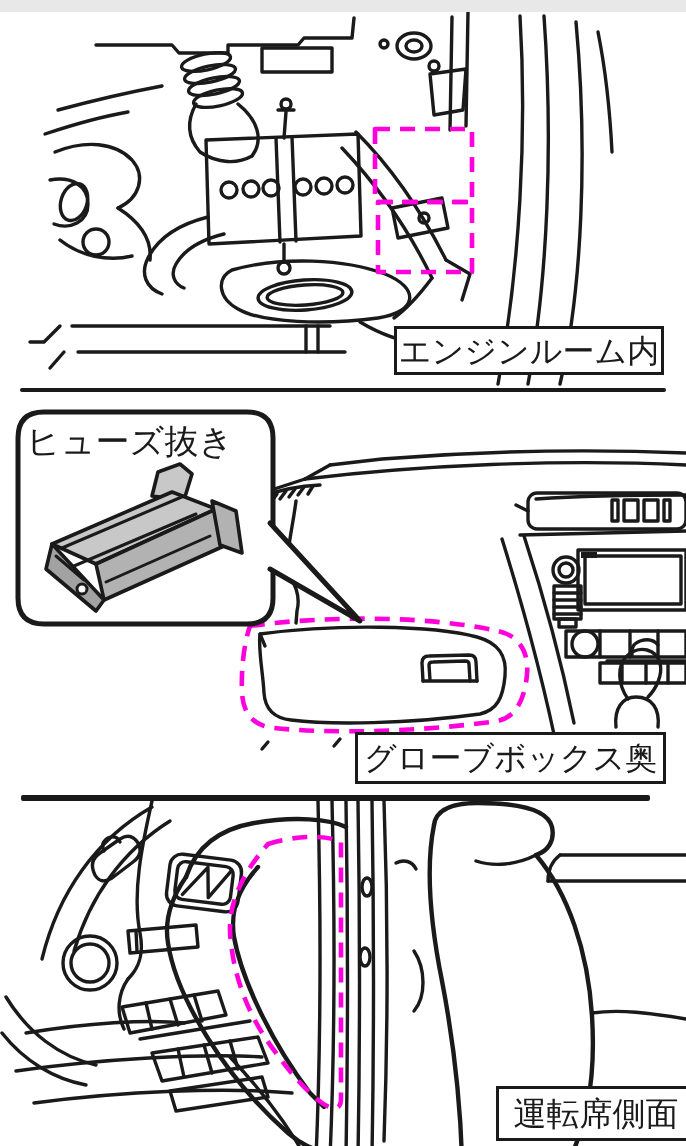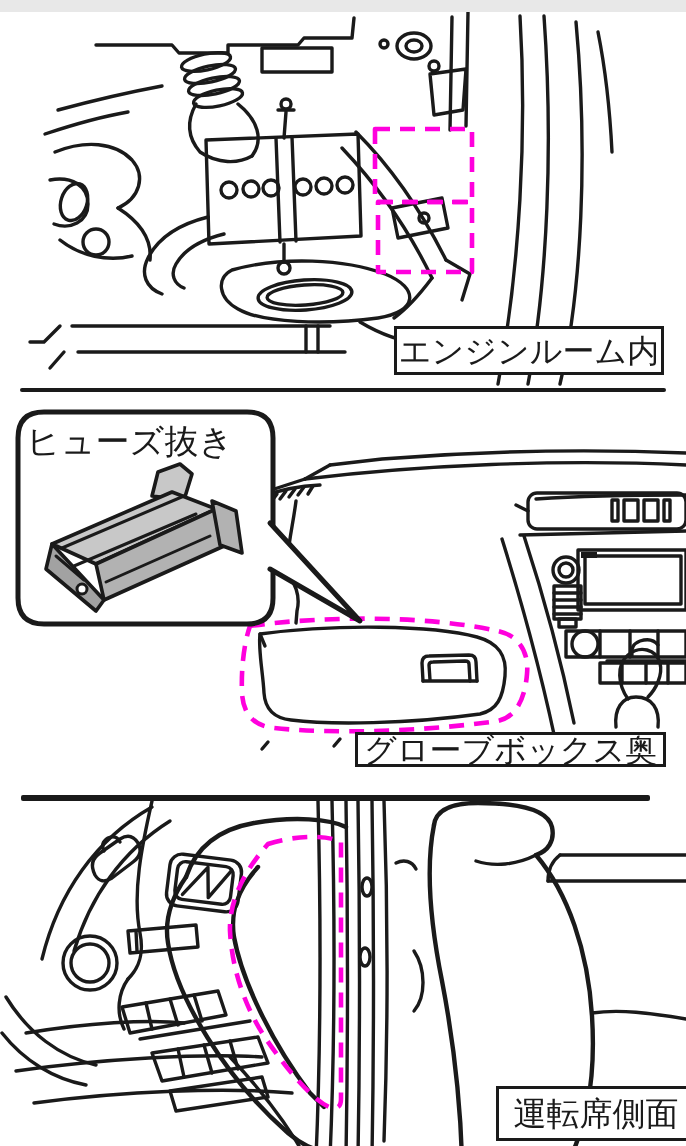--- a/index.html
+++ b/index.html
@@ -9,21 +9,21 @@
     font-family:Liberation Sans, sans-serif;color:var(--ink,#1a1a1a);
   }
   .panel-svg{position:absolute;left:0;display:block;}
   .caption-box{
     position:absolute;box-sizing:border-box;background:#fff;
     border:3px solid var(--ink,#1a1a1a);
     display:flex;align-items:center;justify-content:center;
     white-space:nowrap;font-weight:500;letter-spacing:0px;line-height:1;
   }
   .caption-engine{left:394px;top:314px;width:270px;height:49px;font-size:32px;}
-  .caption-glovebox{left:355px;top:720px;width:311px;height:35px;font-size:32px;}
+  .caption-glovebox{left:355px;top:720px;width:311px;height:52px;font-size:32px;}
   .caption-driver{left:496px;top:1074px;width:200px;height:55px;font-size:33px;}
   .callout-label{
     position:absolute;left:26px;top:408px;width:232px;height:42px;
     display:flex;align-items:center;justify-content:flex-start;
     font-size:34px;font-weight:500;line-height:1;white-space:nowrap;
   }
   .divider{position:absolute;background:var(--ink,#1a1a1a);border-radius:2px;}
   .divider-1{left:20px;top:376px;width:646px;height:4px;}
   .divider-2{left:21px;top:783px;width:629px;height:6px;}
 

